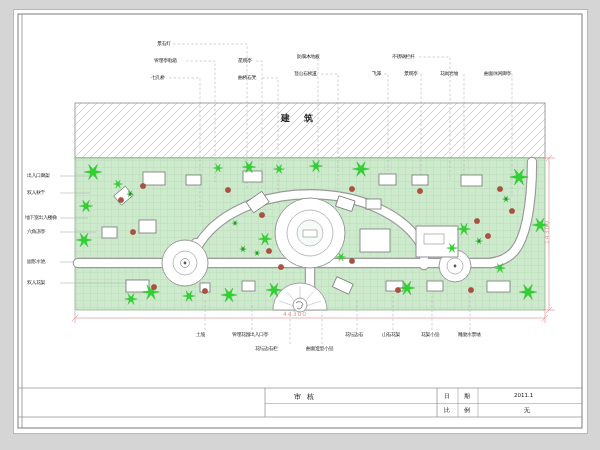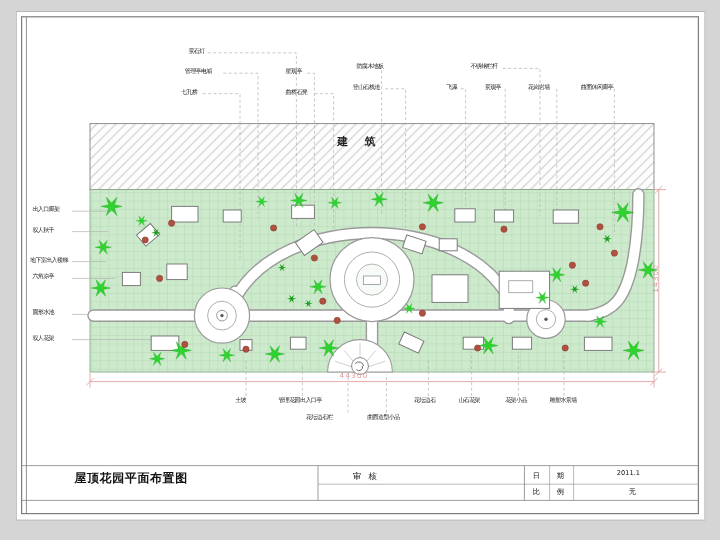--- a/index.html
+++ b/index.html
@@ -252,21 +252,20 @@
   <span class="lbl" style="left:345px;top:331px">花坛边石</span>
   <span class="lbl" style="left:382px;top:331px">山石花架</span>
   <span class="lbl" style="left:421px;top:331px">花架小品</span>
   <span class="lbl" style="left:458px;top:331px">雕塑水景墙</span>
   <span class="lbl" style="left:255px;top:345px">花坛边石栏</span>
   <span class="lbl" style="left:306px;top:345px">曲面造型小品</span>
 
   <span class="dim-b">44300</span>
   <span class="dim-r">14300</span>
 
-  <span id="sheet-title">屋顶花园平面布置图</span>
   <span id="review-label">审核</span>
   <span class="tb-txt" style="left:444px;top:392px">日</span>
   <span class="tb-txt" style="left:464px;top:392px">期</span>
   <span class="tb-txt" style="left:514px;top:392px;font-size:5.5px">2011.1</span>
   <span class="tb-txt" style="left:444px;top:406px">比</span>
   <span class="tb-txt" style="left:464px;top:406px">例</span>
   <span class="tb-txt" style="left:524px;top:406px">无</span>
 </div>
 
 </body></html>

